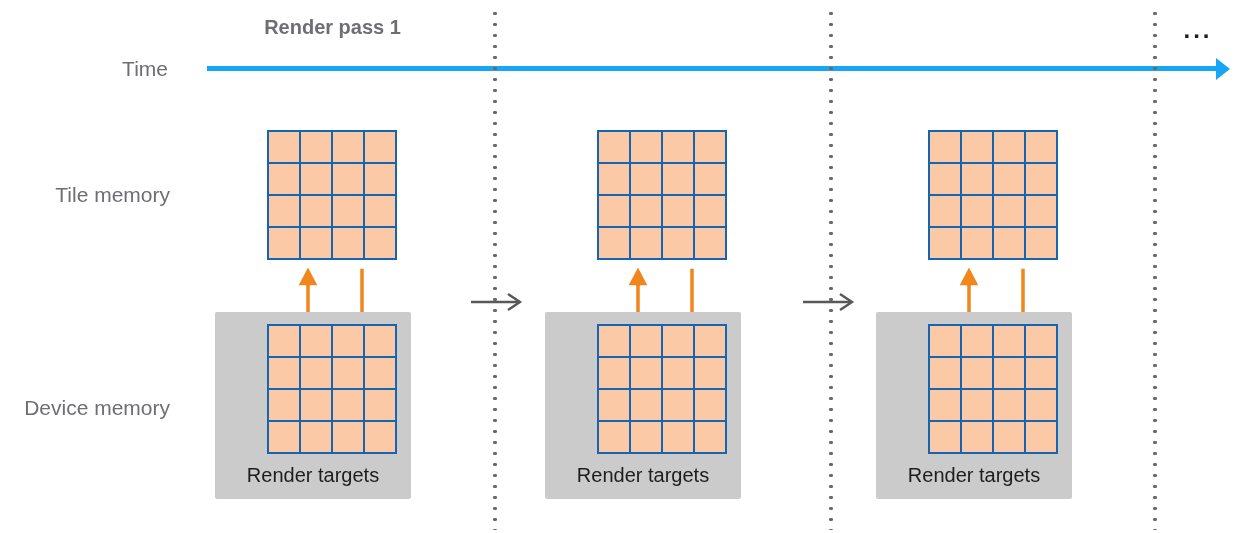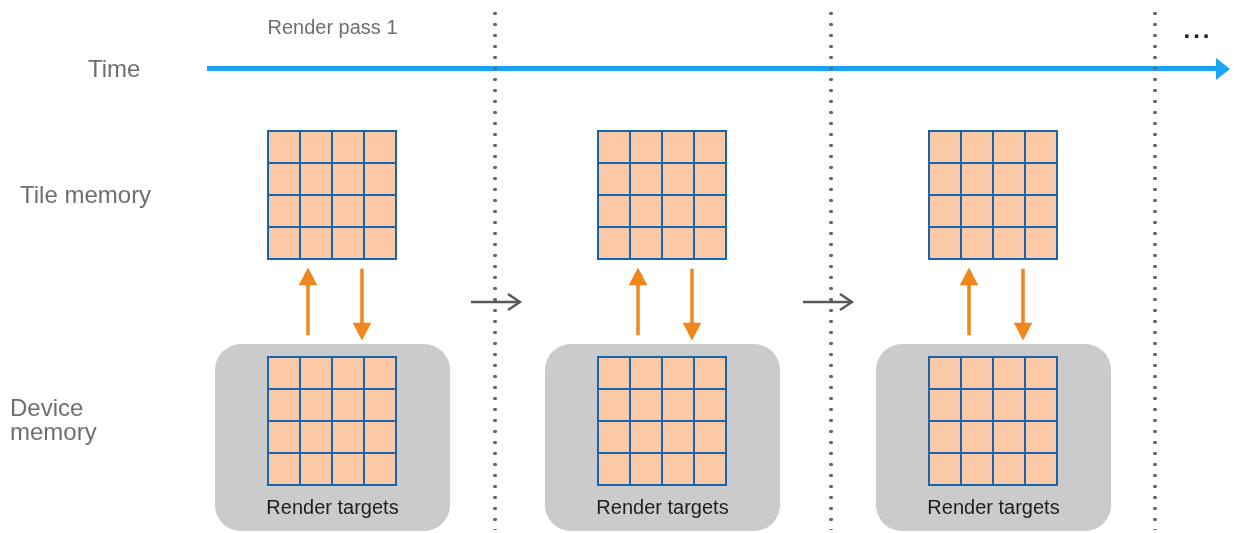--- a/index.html
+++ b/index.html
@@ -6,54 +6,54 @@
   body{
     width:1241px;height:533px;position:relative;overflow:hidden;
     font-family:"Liberation Sans","DejaVu Sans",sans-serif;
     --timeline:#18A5F6; --tile-fill:#FCC9A6; --tile-border:#1565B1;
     --arrow-orange:#F1861D; --device-box:#CBCBCB; --header-text:#6E6E73;
     --label-text:#6E6E73; --dark-text:#1D1D1F; --flow-arrow:#58585B;
     --separator-dot:#6A6A6A;
   }
   .abs{position:absolute;}
   .row-label{
-    color:var(--label-text);font-size:24px;line-height:24px;
+    color:var(--label-text);font-size:21px;line-height:24px;text-align:right;
   }
   
   .time-shaft{left:207px;top:66px;width:1011px;height:5px;background:var(--timeline);}
   .time-head{
     left:1216px;top:58px;width:0;height:0;
     border-top:11px solid transparent;border-bottom:11px solid transparent;
     border-left:14px solid var(--timeline);
   }
   
   .separator{
     width:4px;top:8px;height:522px;
     background-image:radial-gradient(circle,var(--separator-dot) 1.7px,rgba(0,0,0,0) 2px);
     background-size:4px 11px;background-repeat:repeat-y;background-position:center top;
   }
   
   .pass{top:0;width:235px;height:533px;}
   .pass-title{
     position:absolute;top:15px;left:0;width:100%;text-align:center;
-    color:var(--header-text);font-size:20px;font-weight:normal;line-height:24px;
+    color:var(--header-text);font-size:20px;font-weight:bold;line-height:24px;
   }
   .tile-grid{
     position:absolute;display:grid;
     grid-template-columns:repeat(4,30px);grid-template-rows:repeat(4,30px);
     gap:2px;background:var(--tile-border);border:2px solid var(--tile-border);
   }
   .tile-grid .cell{background:var(--tile-fill);}
   .grid-tile{left:52px;top:130px;}
   .grid-device{left:52px;top:12px;}
   .arrows-svg{position:absolute;left:0;top:265px;width:235px;height:78px;}
   .arrow-poly{fill:var(--arrow-orange);stroke:#ffffff;stroke-width:1.5;stroke-linejoin:round;}
   .device-box{
-    position:absolute;left:0;top:344px;width:235px;height:187px;
-    background:var(--device-box);border-radius:26px;
+    position:absolute;left:0;top:312px;width:196px;height:187px;
+    background:var(--device-box);border-radius:2px;
   }
   .box-label{
     position:absolute;left:0;bottom:12px;width:100%;text-align:center;
     color:var(--dark-text);font-size:20px;line-height:24px;
   }
   
   .flow-arrow{width:56px;height:20px;}
   .flow-arrow line,.flow-arrow polyline{
     stroke:var(--flow-arrow);stroke-width:2.4;fill:none;stroke-linecap:butt;
   }

